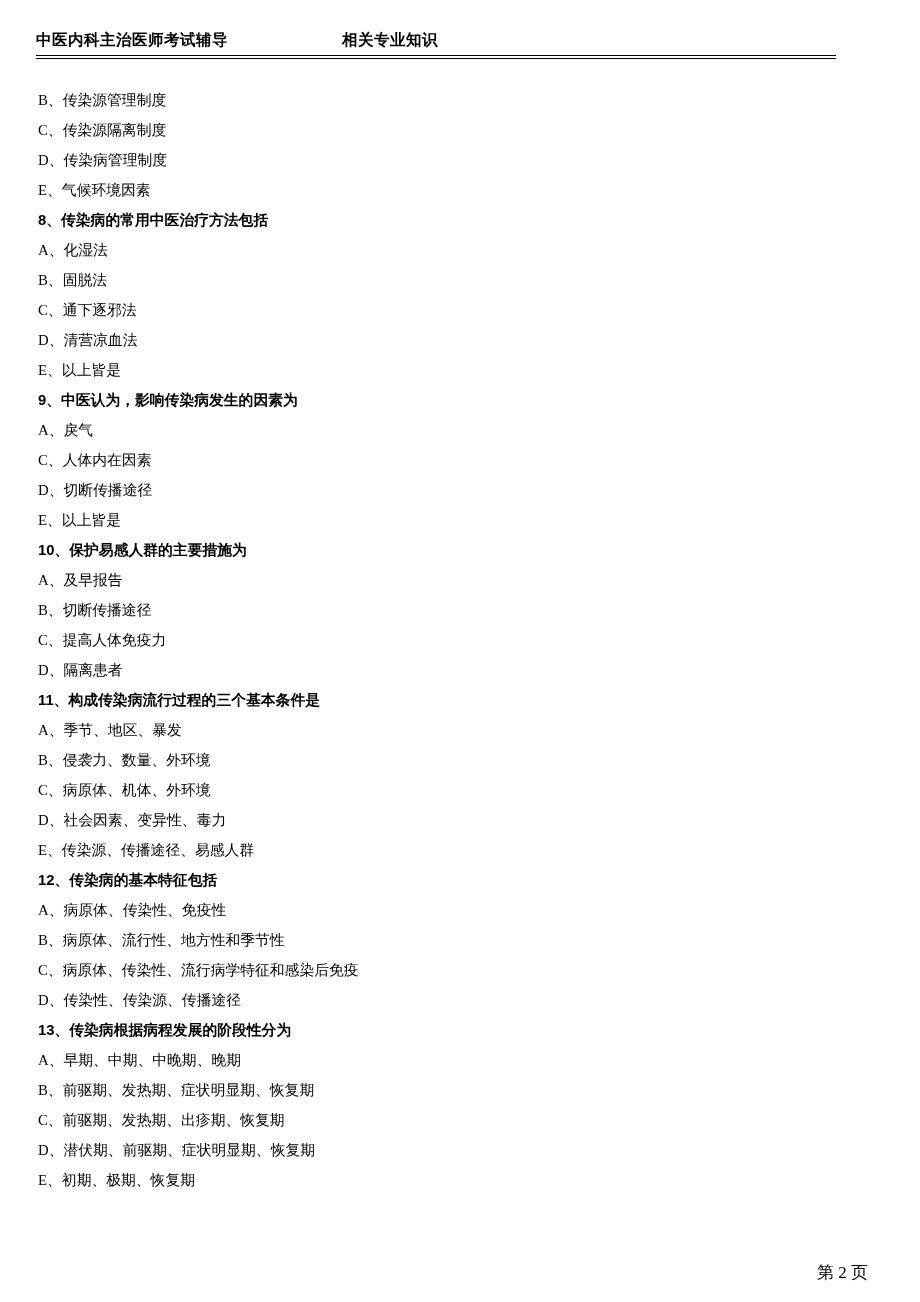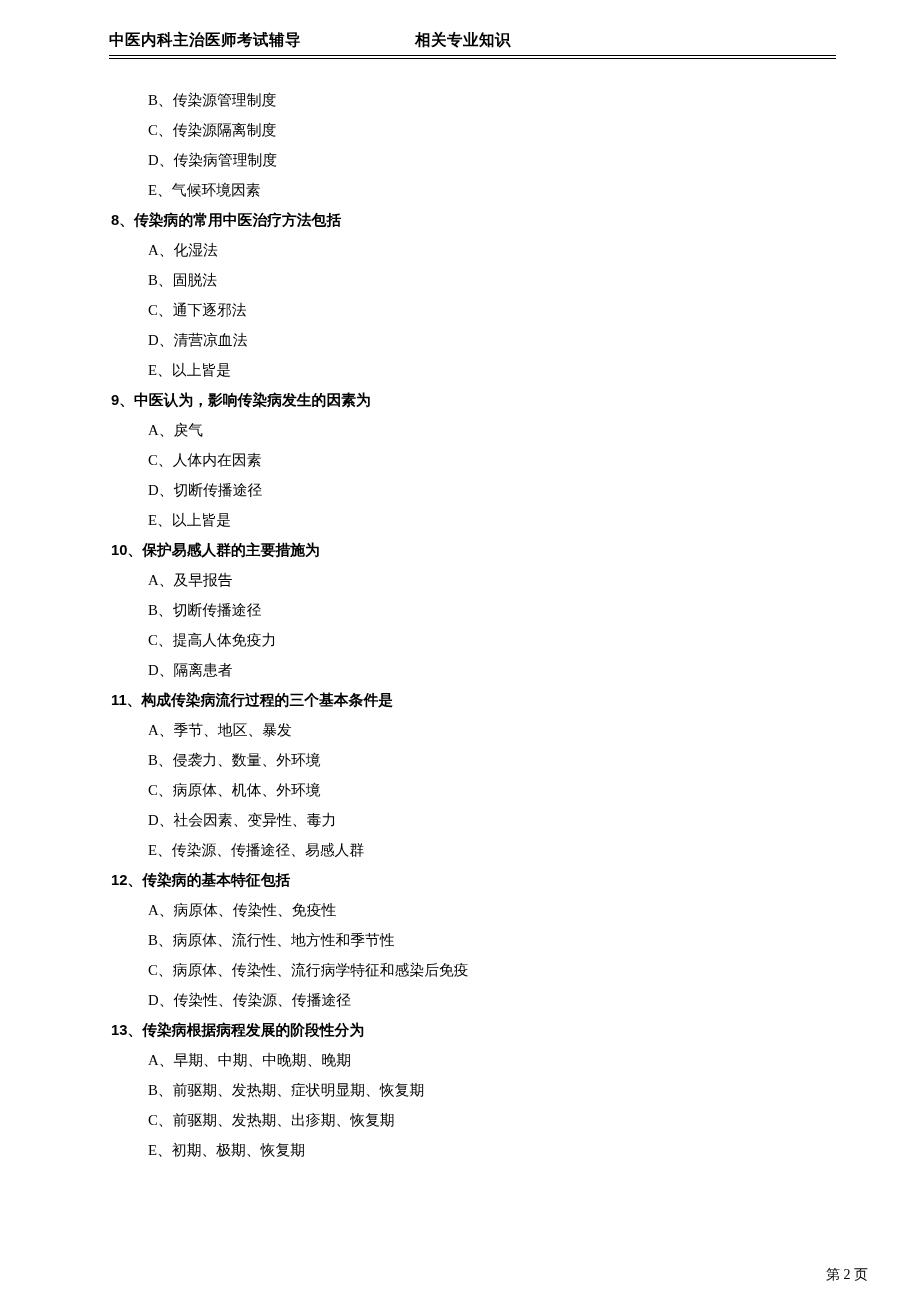--- a/index.html
+++ b/index.html
@@ -6,53 +6,52 @@
     body {
       width: 920px;
       height: 1302px;
       background: #fff;
       font-family: "SimSun", "宋体", serif;
       font-size: 14.8px;
       color: #000;
       position: relative;
     }
     .page {
-      padding: 30px 84px 0 109px;
+      padding: 30px 84px 0 36px;
     }
     .header {
       display: flex;
       font-weight: bold;
       font-size: 15.5px;
       font-family: "SimHei", "黑体", sans-serif;
       padding-bottom: 2px;
       letter-spacing: 0.5px;
     }
     .header-left { width: 306px; }
     .header-right { }
     .hr-top { border: none; border-top: 1.5px solid #000; margin-top: 2px; }
     .hr-top2 { border: none; border-top: 1px solid #000; margin-top: 2px; margin-bottom: 26px; }
     .content { padding-left: 2px; }
     .line {
       line-height: 30px;
       height: 30px;
       white-space: nowrap;
-      margin-left: 37px;
     }
     .question {
       font-weight: bold;
       font-family: Liberation Sans, sans-serif;
       line-height: 30px;
       height: 30px;
       white-space: nowrap;
     }
     .page-num {
       position: absolute;
       right: 52px;
       bottom: 18px;
-      font-size: 14px;
+      font-size: 17px;
       font-family: "SimSun", "宋体", serif;
     }
   </style>
 </head>
 <body>
 
 <div class="page">
   <div class="header">
     <div class="header-left">中医内科主治医师考试辅导</div>
     <div class="header-right">相关专业知识</div>
@@ -95,18 +94,19 @@
     <div class="question">12、传染病的基本特征包括</div>
     <div class="line">A、病原体、传染性、免疫性</div>
     <div class="line">B、病原体、流行性、地方性和季节性</div>
     <div class="line">C、病原体、传染性、流行病学特征和感染后免疫</div>
     <div class="line">D、传染性、传染源、传播途径</div>
 
     <div class="question">13、传染病根据病程发展的阶段性分为</div>
     <div class="line">A、早期、中期、中晚期、晚期</div>
     <div class="line">B、前驱期、发热期、症状明显期、恢复期</div>
     <div class="line">C、前驱期、发热期、出疹期、恢复期</div>
+    <div class="line">D、潜伏期、前驱期、症状明显期、恢复期</div>
     <div class="line">E、初期、极期、恢复期</div>
   </div>
 
 </div>
 
 <div class="page-num">第 2 页</div>
 
 </body></html>

